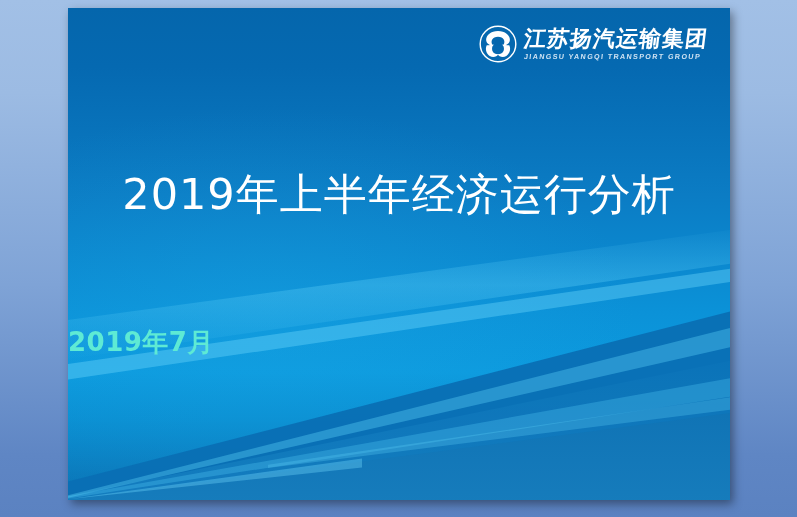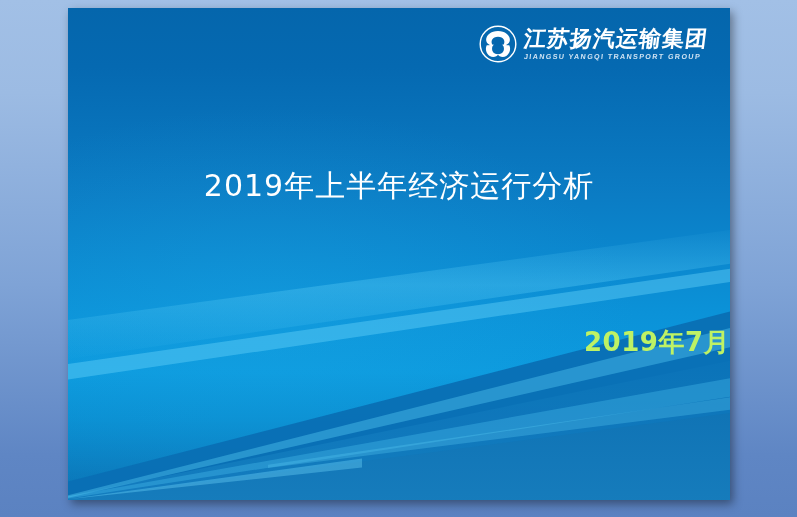--- a/index.html
+++ b/index.html
@@ -183,33 +183,33 @@
   }
 
   
   #title {
     position: absolute;
     left: 0;
     right: 0;
     top: 158px;
     text-align: center;
     color: #ffffff;
-    font-size: 30px;
+    font-size: 43px;
     font-weight: normal;
     letter-spacing: 1px;
     font-family: "DejaVu Sans", "Liberation Sans", sans-serif;
     white-space: nowrap;
   }
   #subtitle {
     position: absolute;
     left: 0;
     right: 0;
     top: 317px;
-    text-align: right;
-    color: #bef264;
+    text-align: left;
+    color: #5eead4;
     font-size: 26px;
     font-weight: bold;
     letter-spacing: 0.5px;
     font-family: "DejaVu Sans", "Liberation Sans", sans-serif;
     white-space: nowrap;
   }
 </style>
 </head>
 <body>
 

